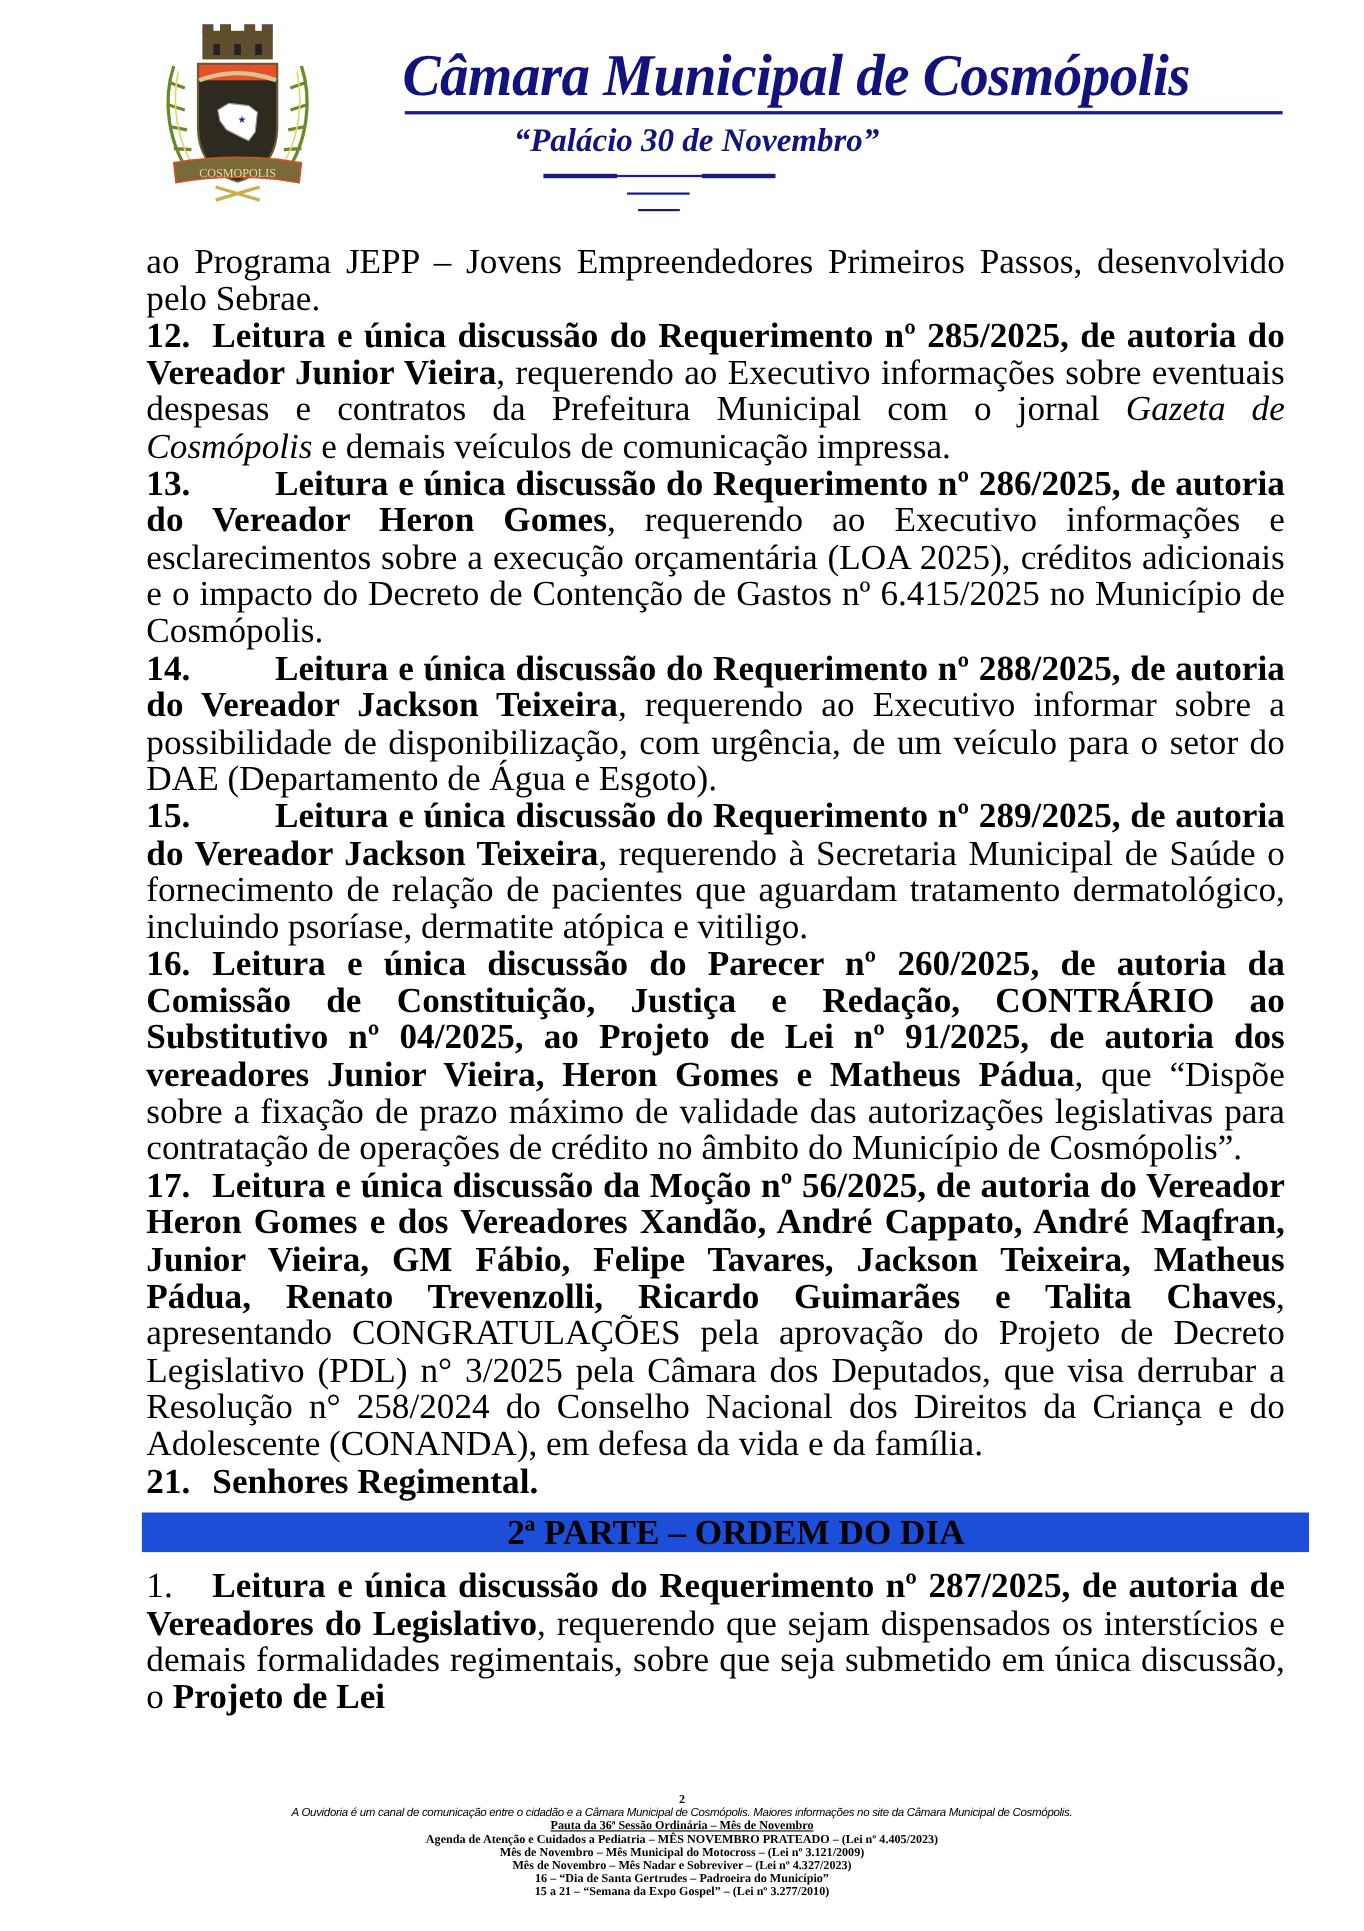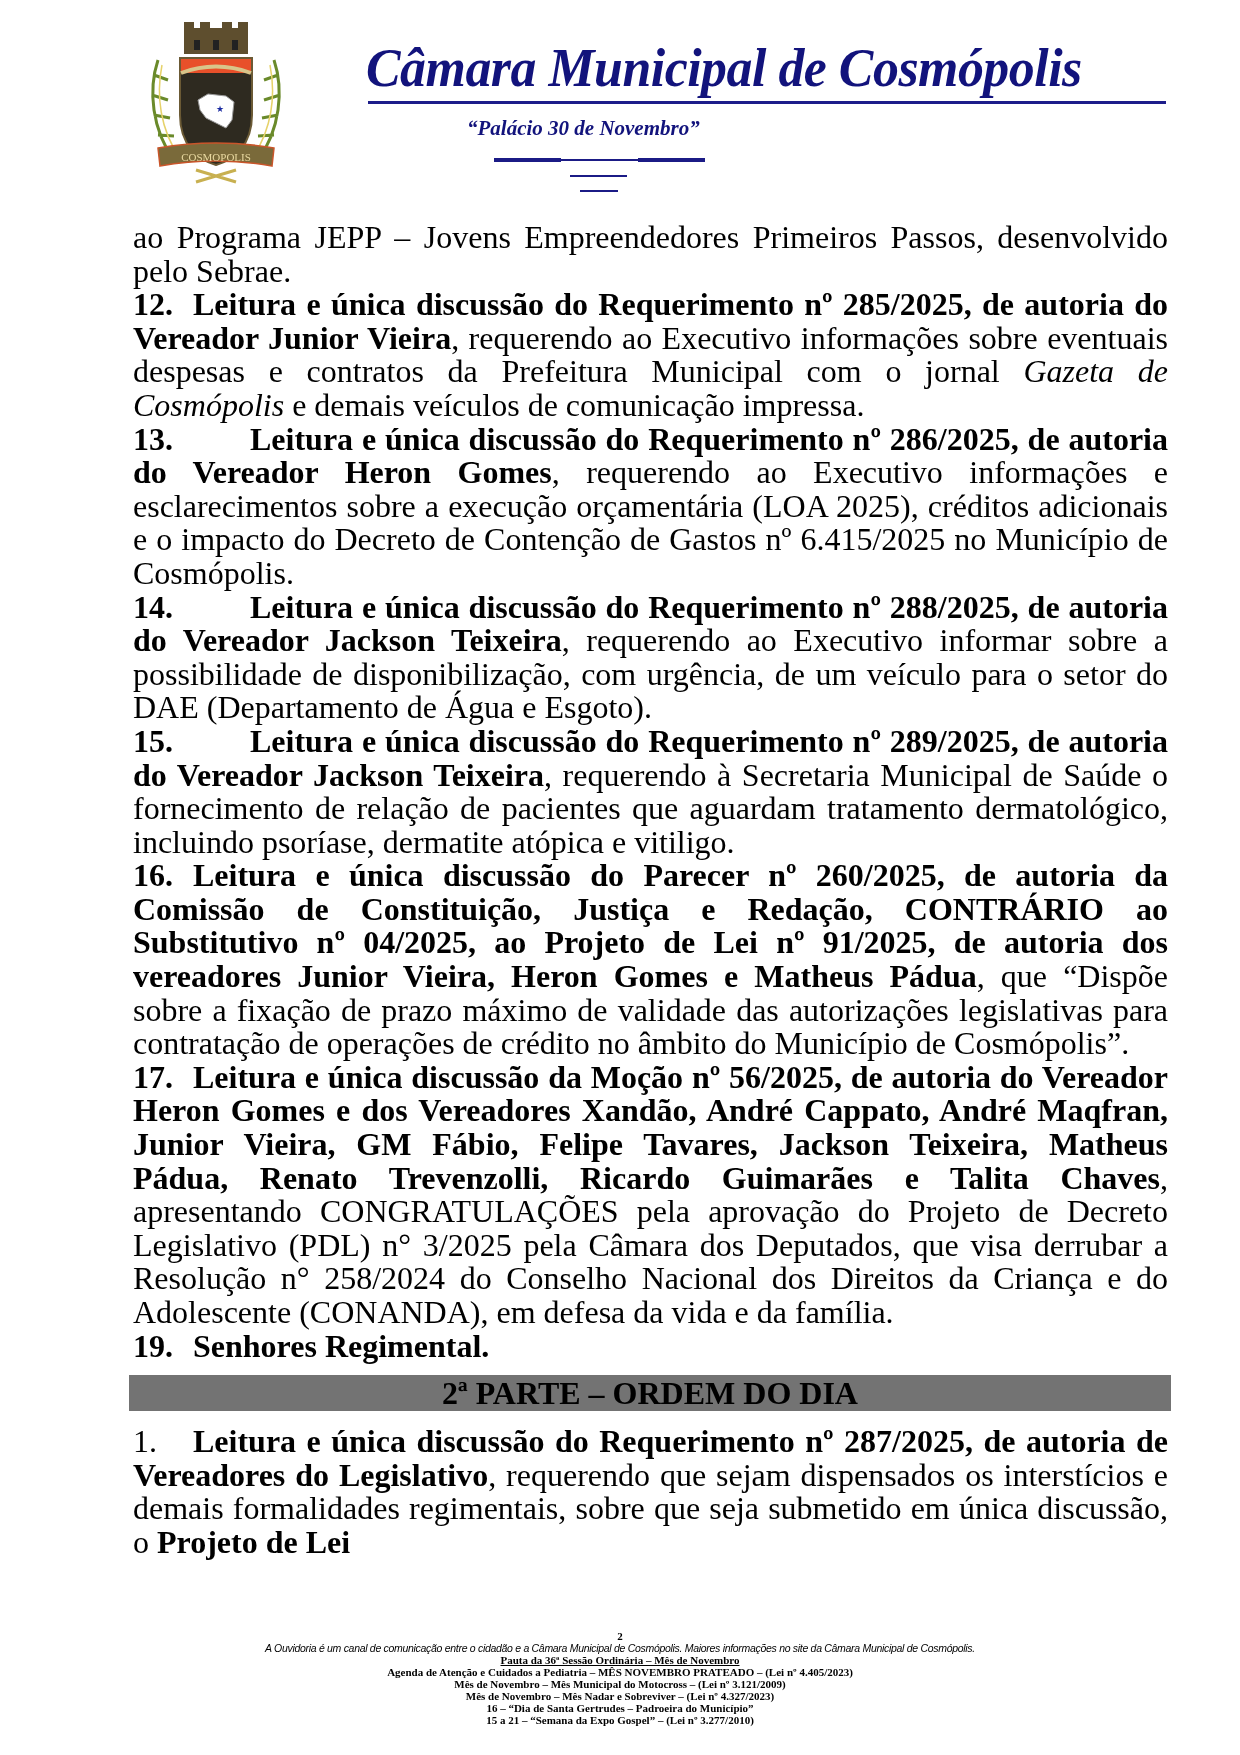--- a/index.html
+++ b/index.html
@@ -2,37 +2,37 @@
 <html><head>
 <meta charset="utf-8">
 <style>
   html, body { margin: 0; padding: 0; background: #ffffff; }
   body { width: 1240px; height: 1755px; position: relative; overflow: hidden; font-family: "Liberation Serif", "DejaVu Serif", serif; color: #000; }
 
   
   .logo { position: absolute; left: 146px; top: 20px; width: 140px; height: 165px; }
   .title { position: absolute; left: 366px; top: 38px; width: 800px; height: 66px; font-family: "Liberation Serif", serif; font-style: italic; font-weight: bold; font-size: 54px; color: #12137c; letter-spacing: -0.5px; white-space: nowrap; line-height: 60px; transform: scaleX(0.96); transform-origin: left top; }
   .title-underline { position: absolute; left: 368px; top: 101px; width: 798px; height: 3px; background: #1d1d8a; }
-  .subtitle { position: absolute; left: 467px; top: 112px; font-family: "Liberation Serif", serif; font-style: italic; font-weight: bold; font-size: 21px; color: #12137c; white-space: nowrap; line-height: 32px; }
+  .subtitle { position: absolute; left: 467px; top: 112px; font-family: "Liberation Serif", serif; font-style: italic; font-weight: bold; font-size: 30px; color: #12137c; white-space: nowrap; line-height: 32px; }
   .deco { position: absolute; background: #1b1b86; }
   .deco1a { left: 494px; top: 158px; width: 67px; height: 4px; }
   .deco1b { left: 561px; top: 159px; width: 77px; height: 2px; }
   .deco1c { left: 638px; top: 158px; width: 67px; height: 4px; }
   .deco2 { left: 570px; top: 175px; width: 57px; height: 2px; }
   .deco3 { left: 580px; top: 190px; width: 38px; height: 2px; }
 
   
   .body { position: absolute; left: 133px; top: 221px; width: 1035px; font-size: 32px; line-height: 33.6px; text-align: justify; }
   .body p { margin: 0; }
   .num { display: inline-block; font-weight: bold; }
   .num.w-short { width: 60px; }
   .num.w-long { width: 117px; }
   .num.w-norm { width: 60px; font-weight: normal; }
   b { font-weight: bold; }
-  .banner { background: #737373; height: 36px; line-height: 36px; text-align: center; font-weight: bold; margin: 12px 0 14px -4px; width: 1042px; }
+  .banner { background: #1d4ed8; height: 36px; line-height: 36px; text-align: center; font-weight: bold; margin: 12px 0 14px -4px; width: 1042px; padding-left: 19px; }
 
   
   .footer { position: absolute; left: 0; top: 1630px; width: 1300px; text-align: center; line-height: 12px; font-size: 11px; }
   .footer .pg { font-weight: bold; font-size: 11px; }
   .footer .ouv { font-family: "Liberation Sans", sans-serif; font-style: italic; font-size: 10.5px; letter-spacing: -0.3px; }
   .footer .b { font-weight: bold; font-size: 11px; }
   .footer .u { text-decoration: underline; }
 </style>
 </head>
 <body>
@@ -99,21 +99,21 @@
   </p>
 
   <p>
     <span class="num w-short">17.</span><b>Leitura e única discussão da Moção nº 56/2025, de autoria do Vereador Heron Gomes e dos Vereadores Xandão, André Cappato, André Maqfran, Junior Vieira, GM Fábio, Felipe Tavares, Jackson Teixeira, Matheus Pádua, Renato Trevenzolli, Ricardo Guimarães e Talita Chaves</b><span>, apresentando CONGRATULAÇÕES pela aprovação do Projeto de Decreto Legislativo (PDL) n° 3/2025 pela Câmara dos Deputados, que visa derrubar a Resolução n° 258/2024 do Conselho Nacional dos Direitos da Criança e do Adolescente (CONANDA), em defesa da vida e da família.</span>
   </p>
 
 
 
 
   <p>
-    <span class="num w-short">19.</span><b>Senhores Regimental.</b>
+    <span class="num w-short">21.</span><b>Senhores Regimental.</b>
   </p>
 
   <div class="banner">2ª PARTE – ORDEM DO DIA</div>
 
   <p>
     <span class="num w-norm">1.</span><b>Leitura e única discussão do Requerimento nº 287/2025, de autoria de Vereadores do Legislativo</b><span>, requerendo que sejam dispensados os interstícios e demais formalidades regimentais, sobre que seja submetido em única discussão, o </span><b>Projeto de Lei</b>
   </p>
 </div>
 
 <div class="footer" style="left:-30px;">

